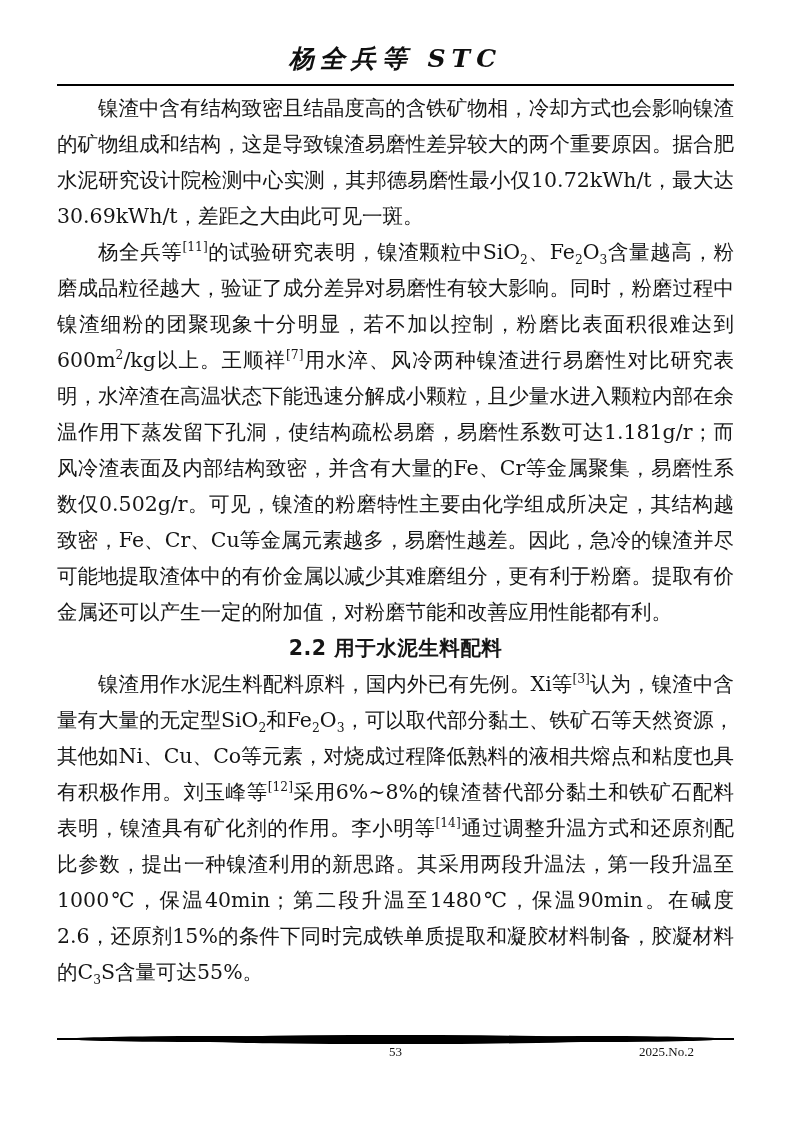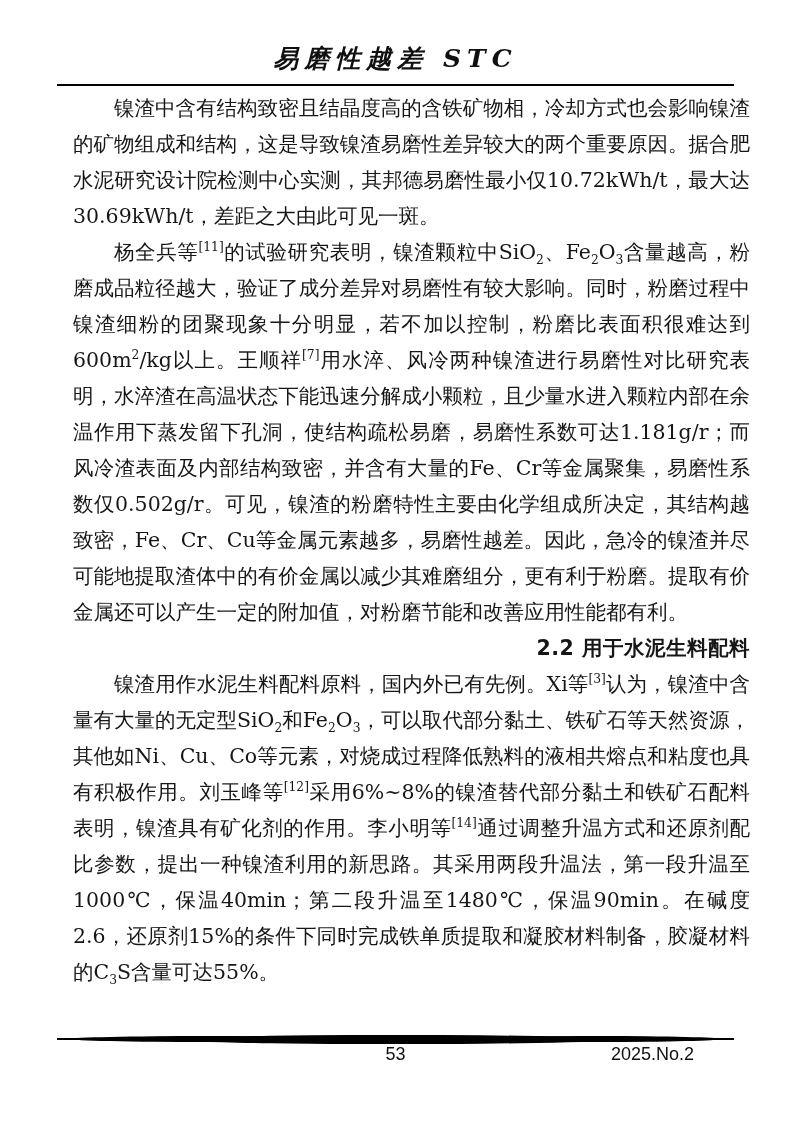--- a/index.html
+++ b/index.html
@@ -37,34 +37,34 @@
     top: 84px;
     left: 57px;
     width: 677px;
     height: 0;
     border-top: 2px solid #000;
   }
 
   .article {
     position: absolute;
     top: 90px;
-    left: 73px;
+    left: 57px;
     width: 677px;
     font-size: 20.5px;
     line-height: 36px;
     text-align: justify;
     color: #161616;
   }
   .para { text-indent: 2em; }
   .section-heading {
     font-family: "DejaVu Sans", "Liberation Sans", sans-serif;
     font-weight: bold;
     font-size: 20.5px;
     line-height: 36px;
-    text-align: right;
+    text-align: center;
     text-indent: 0;
     letter-spacing: 0.5px;
   }
   .article sup, .article sub {
     font-size: 0.6em;
     line-height: 0;
   }
   .article sup { vertical-align: super; }
   .article sub { vertical-align: sub; }
 
@@ -110,42 +110,42 @@
     background: #000;
     border-radius: 50%;
   }
 
   .footer-row {
     position: absolute;
     top: 1044px;
     left: 57px;
     width: 677px;
     height: 18px;
-    font-family: Liberation Sans, sans-serif;
-    font-size: 18px;
+    font-family: Liberation Serif, serif;
+    font-size: 13px;
     color: #111;
   }
   .page-number {
     position: absolute;
     left: 0;
     right: 0;
     text-align: center;
   }
   .issue-number {
     position: absolute;
     right: 40px;
   }
 </style>
 </head>
 <body>
 
 <div class="page">
 
   <div class="header">
-    <span class="journal-title">易磨性越差 STC</span>
+    <span class="journal-title">杨全兵等 STC</span>
   </div>
 
   <div class="header-rule"></div>
 
   <div class="article">
     <p class="para"><span>镍渣中含有结构致密且结晶度高的含铁矿物相，冷却方式也会影响镍渣的矿物组成和结构，这是导致镍渣易磨性差异较大的两个重要原因。据合肥水泥研究设计院检测中心实测，其邦德易磨性最小仅10.72kWh/t，最大达30.69kWh/t，差距之大由此可见一斑。</span></p>
     <p class="para"><span>杨全兵等</span><sup>[11]</sup><span>的试验研究表明，镍渣颗粒中SiO</span><sub>2</sub><span>、Fe</span><sub>2</sub><span>O</span><sub>3</sub><span>含量越高，粉磨成品粒径越大，验证了成分差异对易磨性有较大影响。同时，粉磨过程中镍渣细粉的团聚现象十分明显，若不加以控制，粉磨比表面积很难达到600m</span><sup>2</sup><span>/kg以上。王顺祥</span><sup>[7]</sup><span>用水淬、风冷两种镍渣进行易磨性对比研究表明，水淬渣在高温状态下能迅速分解成小颗粒，且少量水进入颗粒内部在余温作用下蒸发留下孔洞，使结构疏松易磨，易磨性系数可达1.181g/r；而风冷渣表面及内部结构致密，并含有大量的Fe、Cr等金属聚集，易磨性系数仅0.502g/r。可见，镍渣的粉磨特性主要由化学组成所决定，其结构越致密，Fe、Cr、Cu等金属元素越多，易磨性越差。因此，急冷的镍渣并尽可能地提取渣体中的有价金属以减少其难磨组分，更有利于粉磨。提取有价金属还可以产生一定的附加值，对粉磨节能和改善应用性能都有利。</span></p>
     <h2 class="section-heading"><span>2.2 用于水泥生料配料</span></h2>
     <p class="para"><span>镍渣用作水泥生料配料原料，国内外已有先例。Xi等</span><sup>[3]</sup><span>认为，镍渣中含量有大量的无定型SiO</span><sub>2</sub><span>和Fe</span><sub>2</sub><span>O</span><sub>3</sub><span>，可以取代部分黏土、铁矿石等天然资源，其他如Ni、Cu、Co等元素，对烧成过程降低熟料的液相共熔点和粘度也具有积极作用。刘玉峰等</span><sup>[12]</sup><span>采用6%~8%的镍渣替代部分黏土和铁矿石配料表明，镍渣具有矿化剂的作用。李小明等</span><sup>[14]</sup><span>通过调整升温方式和还原剂配比参数，提出一种镍渣利用的新思路。其采用两段升温法，第一段升温至1000℃，保温40min；第二段升温至1480℃，保温90min。在碱度2.6，还原剂15%的条件下同时完成铁单质提取和凝胶材料制备，胶凝材料的C</span><sub>3</sub><span>S含量可达55%。</span></p>
   </div>

